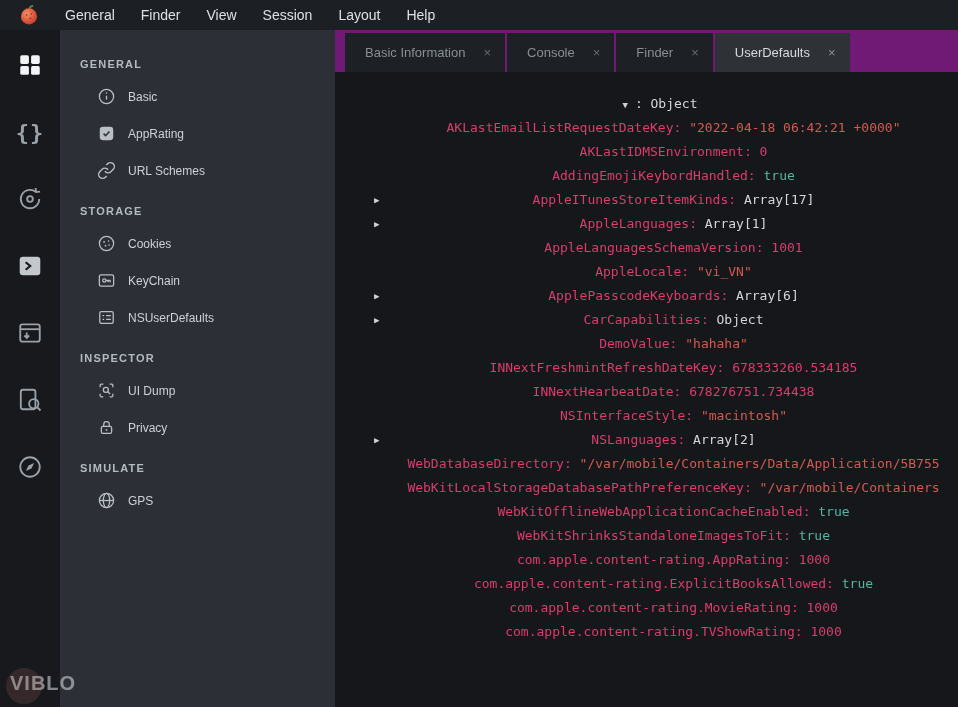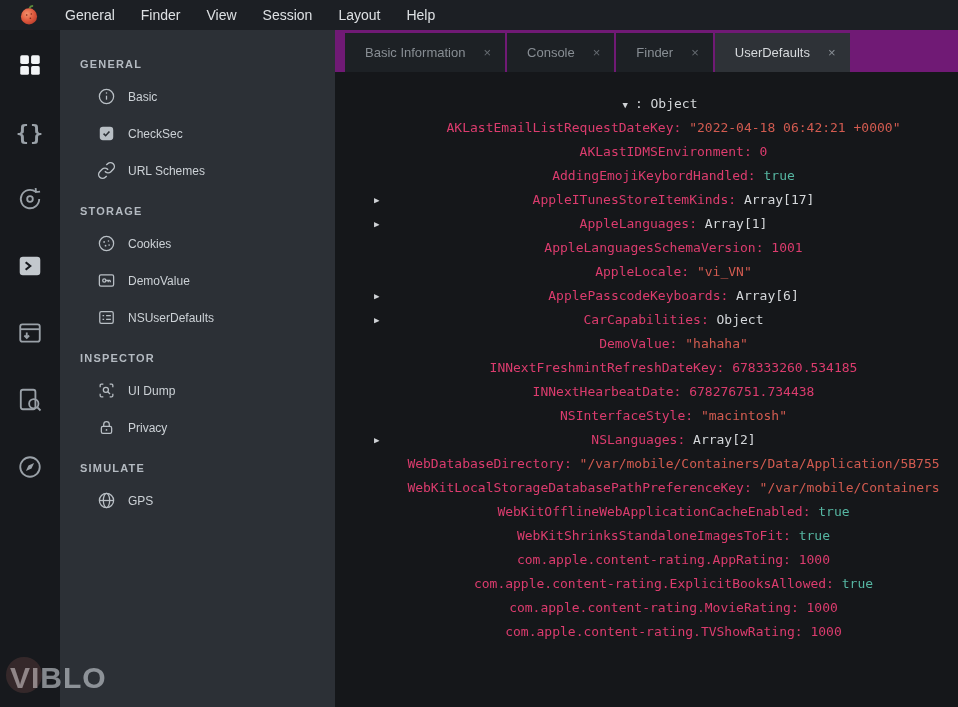--- a/index.html
+++ b/index.html
@@ -42,21 +42,21 @@
   .toggle { font-size:9px; color:#cfd2d5; cursor:pointer; }
   .tree-row .toggle { position:absolute; left:12px; top:0; line-height:24px; }
   .root-row .toggle { position:static; margin-right:7px; }
   .k { color:var(--key,#dc3c6e); }
   .v-string { color:var(--string,#d25b50); }
   .v-number { color:var(--number,#dc3c6e); }
   .v-bool { color:var(--bool,#56b6a2); }
   .v-plain { color:var(--plain,#d4d7da); }
 
   
-  .watermark { position:absolute; left:10px; bottom:12px; z-index:5; font-size:30px; font-weight:bold; letter-spacing:1px; color:rgba(223,228,233,.55); pointer-events:none;margin-top:40px; }
+  .watermark { position:absolute; left:10px; bottom:12px; z-index:5; font-size:20px; font-weight:bold; letter-spacing:1px; color:rgba(223,228,233,.55); pointer-events:none;margin-top:40px; }
   .watermark::before { content:""; position:absolute; left:-4px; top:-4px; width:36px; height:36px; border-radius:50%; background:rgba(214,125,112,.16); }
 </style>
 </head>
 <body>
 
 <div class="app">
 
   <div class="menubar">
     <svg class="logo" viewBox="0 0 24 24">
       <defs>
@@ -138,21 +138,21 @@
             <path d="M12 11v5"></path>
             <circle cx="12" cy="7.6" r="1" fill="currentColor" stroke="none"></circle>
         </svg>
         <span>Basic</span>
       </div>
       <div class="side-item">
         <svg viewBox="0 0 24 24">
           <rect x="3.5" y="3.5" width="17" height="17" rx="4" fill="currentColor"></rect>
           <path d="M8.3 12.2l2.6 2.6 4.8-5.4" stroke="#2c3036" stroke-width="2" fill="none"></path>
         </svg>
-        <span>CheckSec</span>
+        <span>AppRating</span>
       </div>
       <div class="side-item">
         <svg viewBox="0 0 24 24" fill="none" stroke="currentColor" stroke-width="1.8">
           <path d="M10 13a5 5 0 0 0 7.54.54l3-3a5 5 0 0 0-7.07-7.07l-1.72 1.71"></path>
           <path d="M14 11a5 5 0 0 0-7.54-.54l-3 3a5 5 0 0 0 7.07 7.07l1.71-1.71"></path>
         </svg>
         <span>URL Schemes</span>
       </div>
 
       <div class="section-title">STORAGE</div>
@@ -165,21 +165,21 @@
           <circle cx="15.3" cy="14" r="1" fill="currentColor" stroke="none"></circle>
         </svg>
         <span>Cookies</span>
       </div>
       <div class="side-item">
         <svg viewBox="0 0 24 24" fill="none" stroke="currentColor" stroke-width="1.6">
           <rect x="3" y="5" width="18" height="14" rx="2"></rect>
           <circle cx="9.2" cy="12" r="2"></circle>
           <path d="M11.2 12h5.6M14.2 12v2.2M16.8 12v2.2"></path>
         </svg>
-        <span>DemoValue</span>
+        <span>KeyChain</span>
       </div>
       <div class="side-item">
         <svg viewBox="0 0 24 24" fill="none" stroke="currentColor" stroke-width="1.6">
           <rect x="3.5" y="4.5" width="17" height="15" rx="2"></rect>
           <path d="M7 9.5h2M11.5 9.5h6M7 14.5h2M11.5 14.5h6"></path>
         </svg>
         <span>NSUserDefaults</span>
       </div>
 
       <div class="section-title">INSPECTOR</div>

